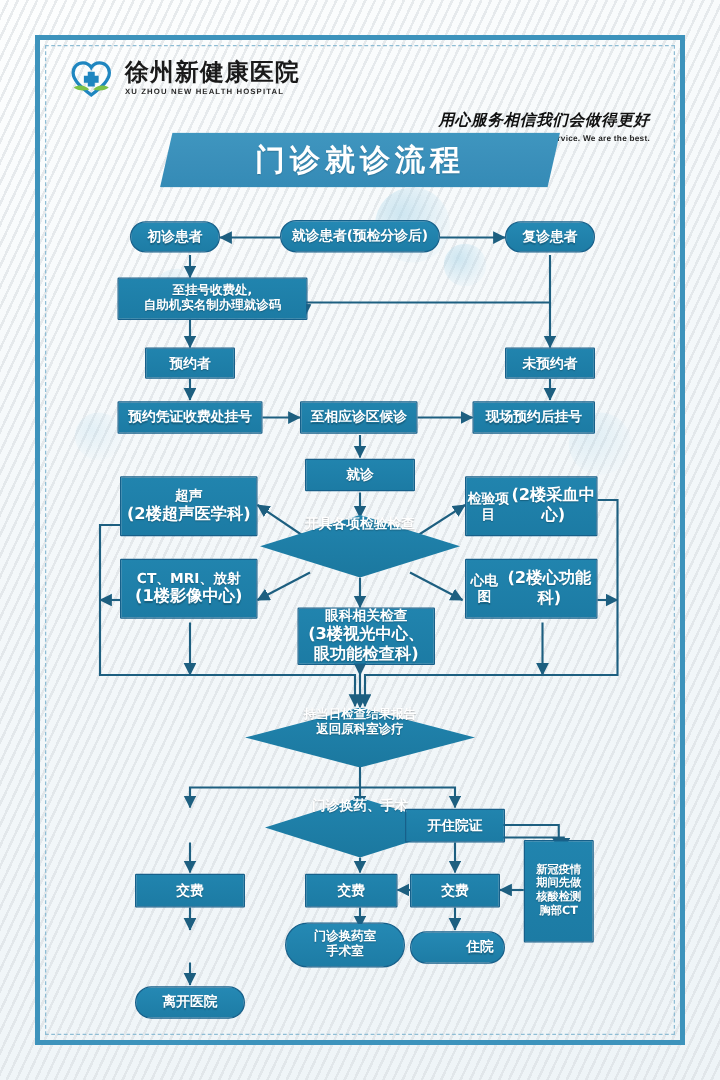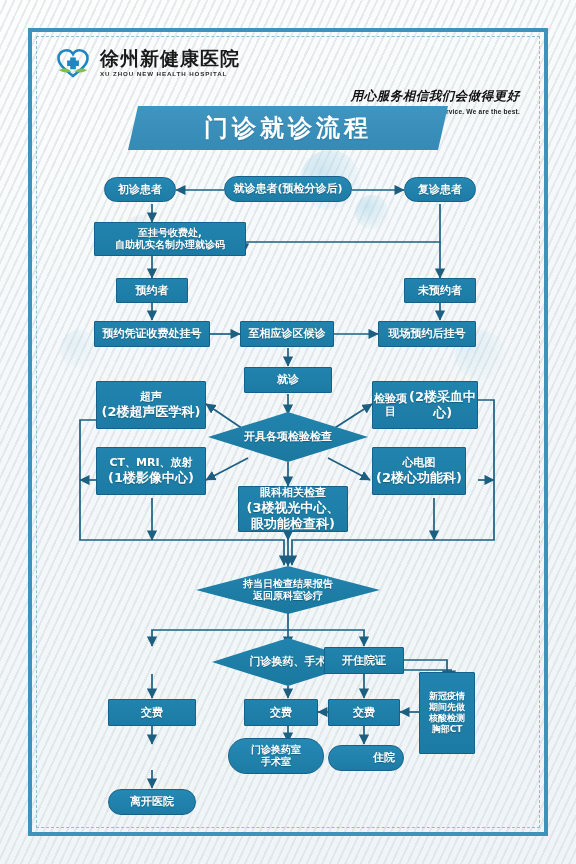--- a/index.html
+++ b/index.html
@@ -68,21 +68,21 @@
     font-family:"DejaVu Sans","Liberation Sans",sans-serif;
     background:linear-gradient(180deg,#2184ae 0%,#1c7ba4 100%);
     border:1.6px solid #17608a;
     line-height:1.22;
     text-shadow:0 1px 1px rgba(0,0,0,.25);
   }
   .pill{border-radius:999px;background:linear-gradient(180deg,#2589b4 0%,#1d7ca5 100%);}
   .rect{border-radius:1px;}
   .diamond{
     background:transparent;border:none;
-    position:absolute;display:flex;align-items:center;justify-content:center;
+    position:absolute;display:flex;align-items:flex-start;justify-content:center;
   }
   .diamond .dshape{
     position:absolute;inset:0;
     background:linear-gradient(180deg,#2184ae 0%,#1b789f 100%);
     clip-path:polygon(50% 0,100% 50%,50% 100%,0 50%);
   }
   .diamond .dlabel{
     position:relative;color:#fff;font-weight:bold;text-align:center;line-height:1.2;
     font-family:"DejaVu Sans","Liberation Sans",sans-serif;
     text-shadow:0 1px 1px rgba(0,0,0,.25);
@@ -245,21 +245,21 @@
     <span class="sub">(2楼超声医学科)</span>
   </div>
   <div class="node rect t11" style="left:372px;top:381px;width:106px;height:48px;">
     <span>检验项目</span>
     <span class="sub">(2楼采血中心)</span>
   </div>
   <div class="node rect t11" style="left:96px;top:447px;width:110px;height:48px;flex-direction:column;">
     <span>CT、MRI、放射</span>
     <span class="sub">(1楼影像中心)</span>
   </div>
-  <div class="node rect t11" style="left:372px;top:447px;width:94px;height:48px;flex-direction:column;">
+  <div class="node rect t11" style="left:372px;top:447px;width:106px;height:48px;flex-direction:row;">
     <span>心电图</span>
     <span class="sub">(2楼心功能科)</span>
   </div>
 
   <div class="diamond" style="left:208px;top:412px;width:160px;height:50px;">
     <div class="dshape"></div>
     <div class="dlabel t11">开具各项检验检查</div>
   </div>
 
   <div class="node rect" style="left:238px;top:486px;width:110px;height:46px;flex-direction:column;">

